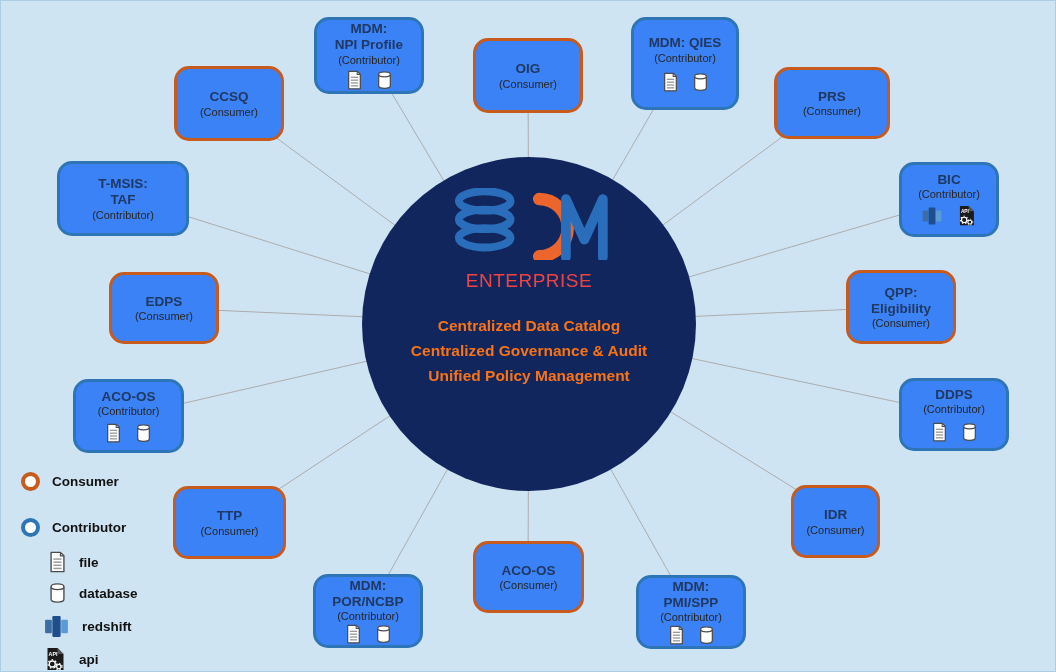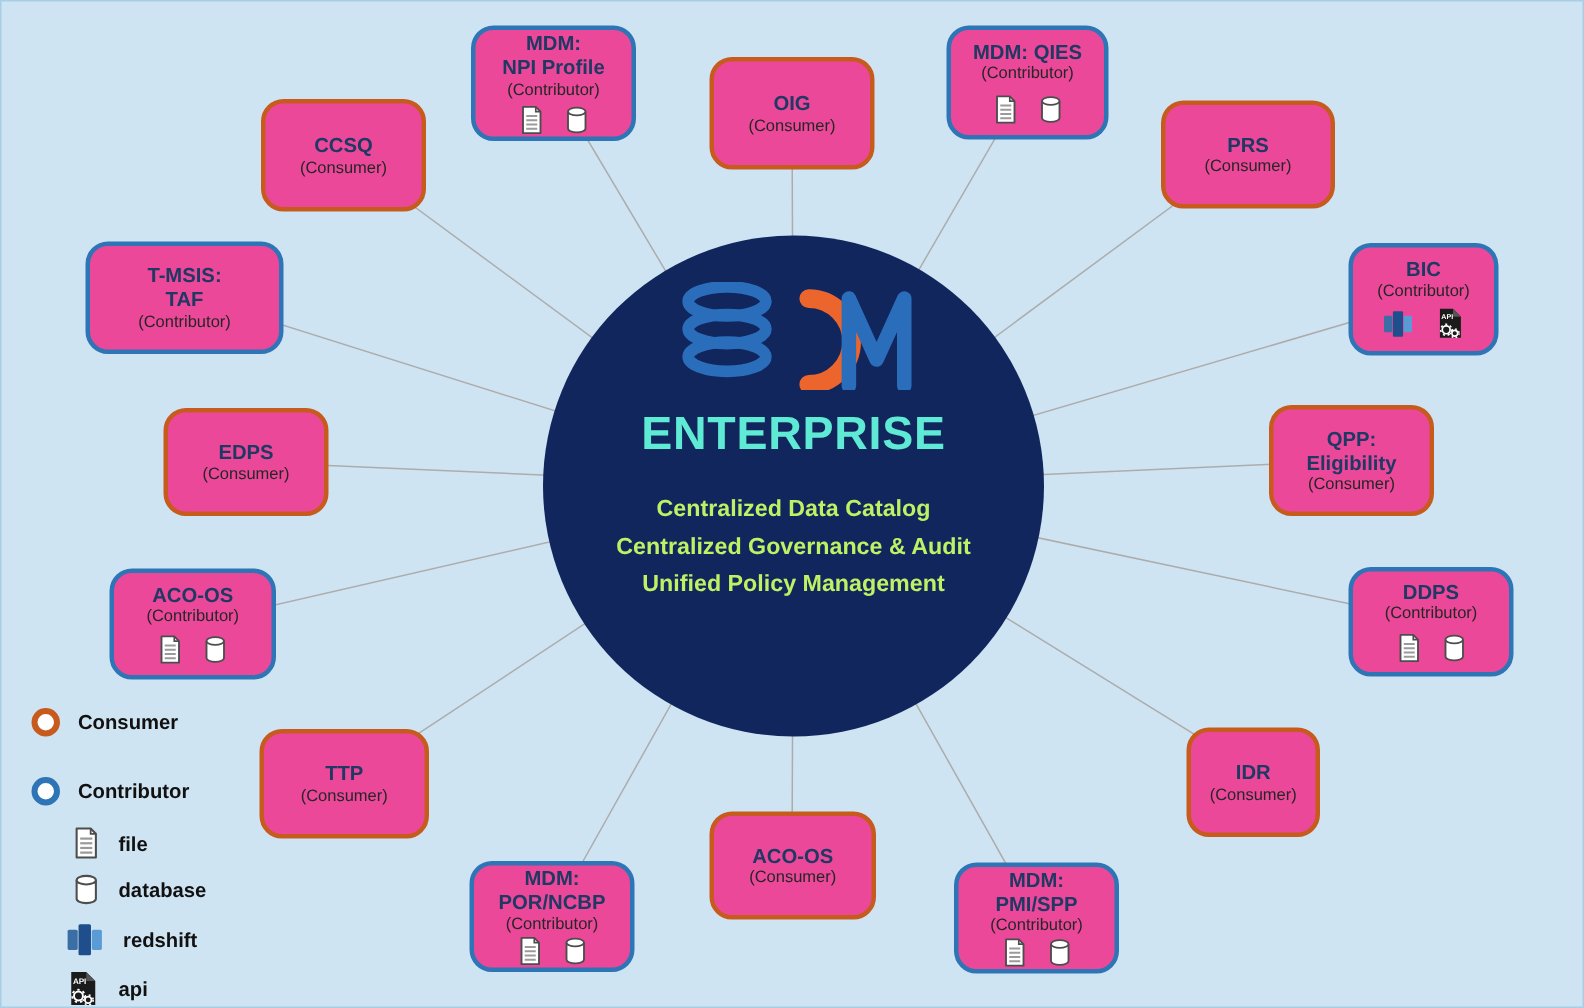--- a/index.html
+++ b/index.html
@@ -12,28 +12,28 @@
   #connectors { position:absolute; left:0; top:0; }
   #connectors line { stroke:#ACACAC; stroke-width:1; }
 
   
   .hub {
     position:absolute; left:361px; top:156px; width:334px; height:334px;
     background:#12265E; border-radius:50%;
     display:flex; flex-direction:column; align-items:center;
     padding-top:31px; text-align:center;
   }
-  .hub-title { margin-top:10px; color:#5eead4; font-weight:bold;
-    font-size:31px; line-height:1.2; letter-spacing:0.5px; }
-  .hub-sub { margin-top:20px; color:#bef264; font-weight:bold;
+  .hub-title { margin-top:10px; color:#ef4444; font-weight:normal;
+    font-size:19px; line-height:1.2; letter-spacing:0.5px; }
+  .hub-sub { margin-top:20px; color:#f97316; font-weight:bold;
     font-size:15.5px; line-height:1.62; }
 
   
   .node {
-    position:absolute; background:#ec4899; border-radius:15px;
+    position:absolute; background:#3b82f6; border-radius:15px;
     display:flex; flex-direction:column; align-items:center; justify-content:center;
     text-align:center; padding:3px 4px;
   }
   .node.contributor { border:3.5px solid #2E75B6; }
   .node.consumer    { border:3.5px solid #C75B1E; }
   .node-title { font-weight:bold; color:#1F3864; font-size:13.5px;
     line-height:1.15; white-space:pre-line; }
   .node-role { color:#262626; font-size:11px; margin-top:1px; }
   .node-icons { display:flex; align-items:center; gap:13px; margin-top:4px; }
   .ic { display:block; }
@@ -137,21 +137,21 @@
           <use href="#sym-db"></use>
         </svg>
     </div>
   </div>
 
   <div class="node consumer" style="left:472px;top:37px;width:110px;height:75px">
     <div class="node-title">OIG</div>
     <div class="node-role">(Consumer)</div>
   </div>
 
-  <div class="node contributor" style="left:630px;top:16px;width:108px;height:76px">
+  <div class="node contributor" style="left:630px;top:16px;width:108px;height:93px">
     <div class="node-title">MDM: QIES</div>
     <div class="node-role">(Contributor)</div>
     <div class="node-icons" style="margin-top:8px">
       <svg class="ic" width="17" height="20">
           <use href="#sym-file"></use>
         </svg>
       <svg class="ic" width="17" height="20">
           <use href="#sym-db"></use>
         </svg>
     </div>

